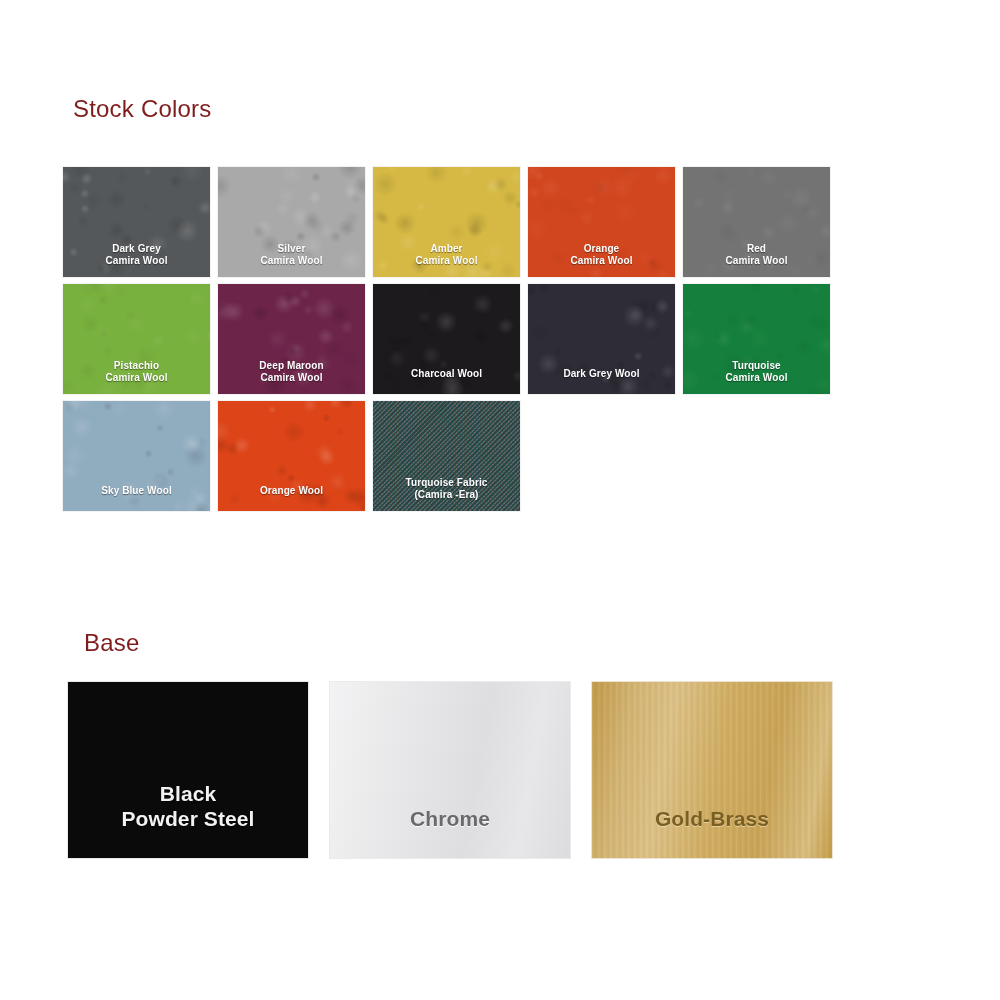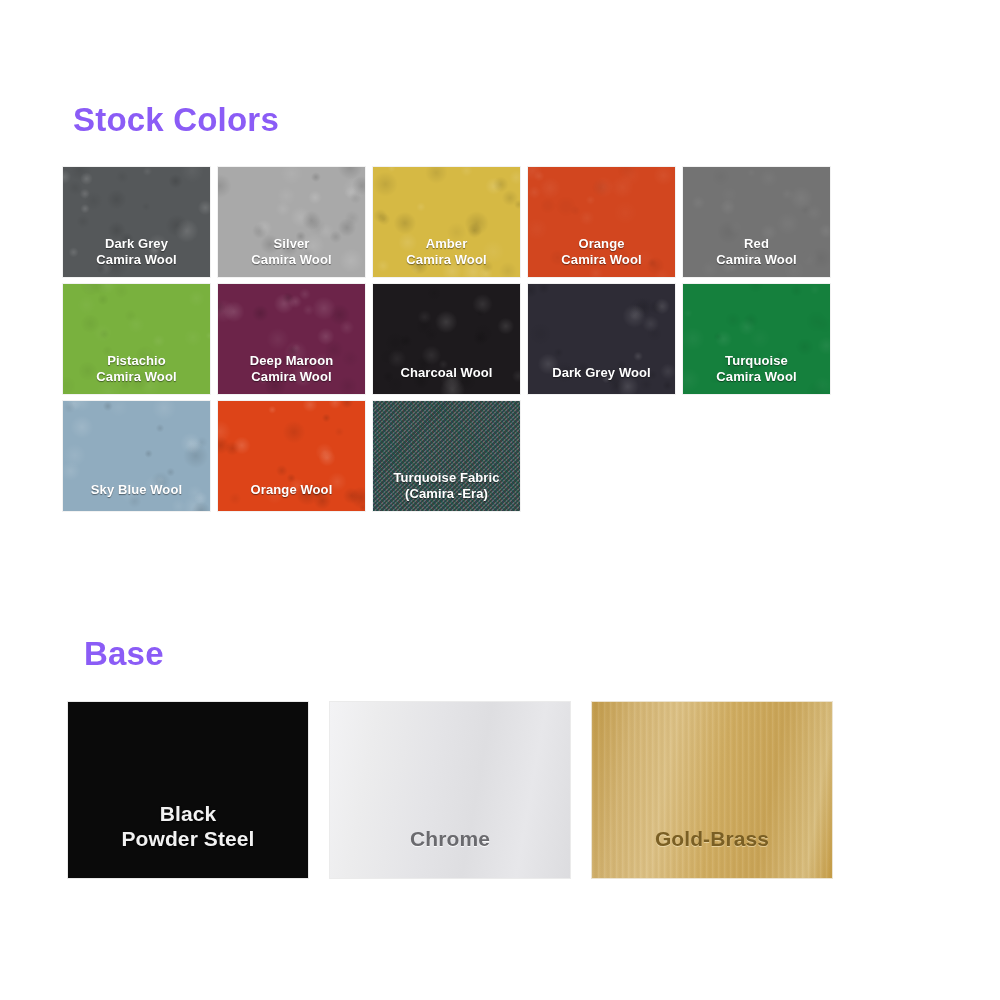--- a/index.html
+++ b/index.html
@@ -13,23 +13,23 @@
     height: 1000px;
     position: relative;
     overflow: hidden;
     font-family: "Liberation Sans", "DejaVu Sans", sans-serif;
     -webkit-font-smoothing: antialiased;
   }
 
   
   .section-heading {
     position: absolute;
-    color: #8b5cf6;
-    font-size: 33px;
-    font-weight: 700;
+    color: #7f1d1d;
+    font-size: 24px;
+    font-weight: 400;
     letter-spacing: 0.2px;
     white-space: nowrap;
     line-height: 1;
   }
   #stock-colors-heading { left: 73px; top: 81px; }
   #base-heading        { left: 84px; top: 615px; }
 
   
   .swatch-grid {
     position: absolute;
@@ -40,21 +40,20 @@
     left: 63px;
     top: 167px;
     width: 880px;
     gap: 7px 8px;
   }
   #base-swatch-grid {
     left: 68px;
     top: 682px;
     width: 880px;
     gap: 24px 22px;
-    margin-top: 20px;
   }
 
   
   .swatch {
     position: relative;
     box-sizing: border-box;
     overflow: hidden;
     display: flex;
     align-items: flex-end;
     justify-content: center;
@@ -79,21 +78,21 @@
     position: relative;
     z-index: 3;
     text-align: center;
     line-height: 1.18;
     white-space: pre-line;
     padding-bottom: 10px;
     font-weight: 700;
     letter-spacing: 0.1px;
   }
   .swatch-stock .swatch-label {
-    font-size: 13px;
+    font-size: 10px;
     color: #ffffff;
     text-shadow: 0 1px 1px rgba(0,0,0,0.45);
   }
   .swatch-base .swatch-label {
     font-size: 21px;
     padding-bottom: 26px;
   }
 
   
   .swatch-stock.single-line .swatch-label { padding-bottom: 14px; }

